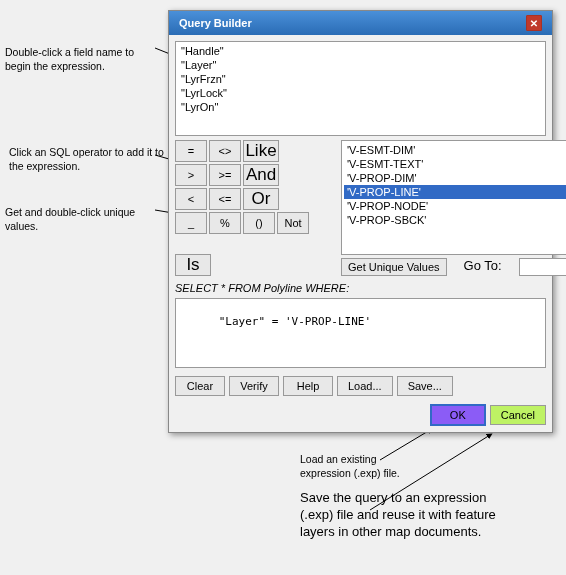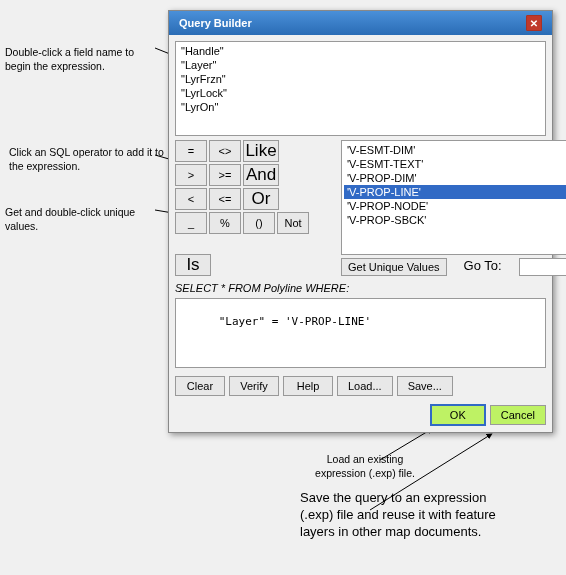--- a/index.html
+++ b/index.html
@@ -202,21 +202,21 @@
     .action-btn {
       background: #e8e8e8;
       border: 1px solid #999;
       padding: 3px 10px;
       font-size: 11px;
       cursor: pointer;
       min-width: 50px;
     }
 
     .ok-btn {
-      background: #bef264;
+      background: #8b5cf6;
       border: 2px solid #316ac5;
       padding: 3px 18px;
       font-size: 11px;
       cursor: pointer;
       font-weight: normal;
       margin-left: auto;
     }
 
     .cancel-btn {
       background: #bef264;
@@ -239,21 +239,21 @@
     
     .arrows-svg {
       position: absolute;
       top: 0; left: 0;
       width: 566px;
       height: 575px;
       pointer-events: none;
     }
 
     
-    .ann-bottom-load { position: absolute; top: 453px; left: 300px; width: 130px; font-size: 10.5px; line-height: 1.3; text-align: center; }
+    .ann-bottom-load { position: absolute; top: 453px; left: 300px; width: 130px; font-size: 10.5px; line-height: 1.3; }
     .ann-bottom-save { position: absolute; top: 490px; left: 300px; width: 200px; font-size: 13px; line-height: 1.3; }
   </style>
 </head>
 <body>
 
 <div class="annotation-text ann1">Double-click a field name to begin the expression.</div>
 <div class="annotation-text ann2">Click an SQL operator to add it to the expression.</div>
 <div class="annotation-text ann3">Get and double-click unique values.</div>
 
 <svg class="arrows-svg">

